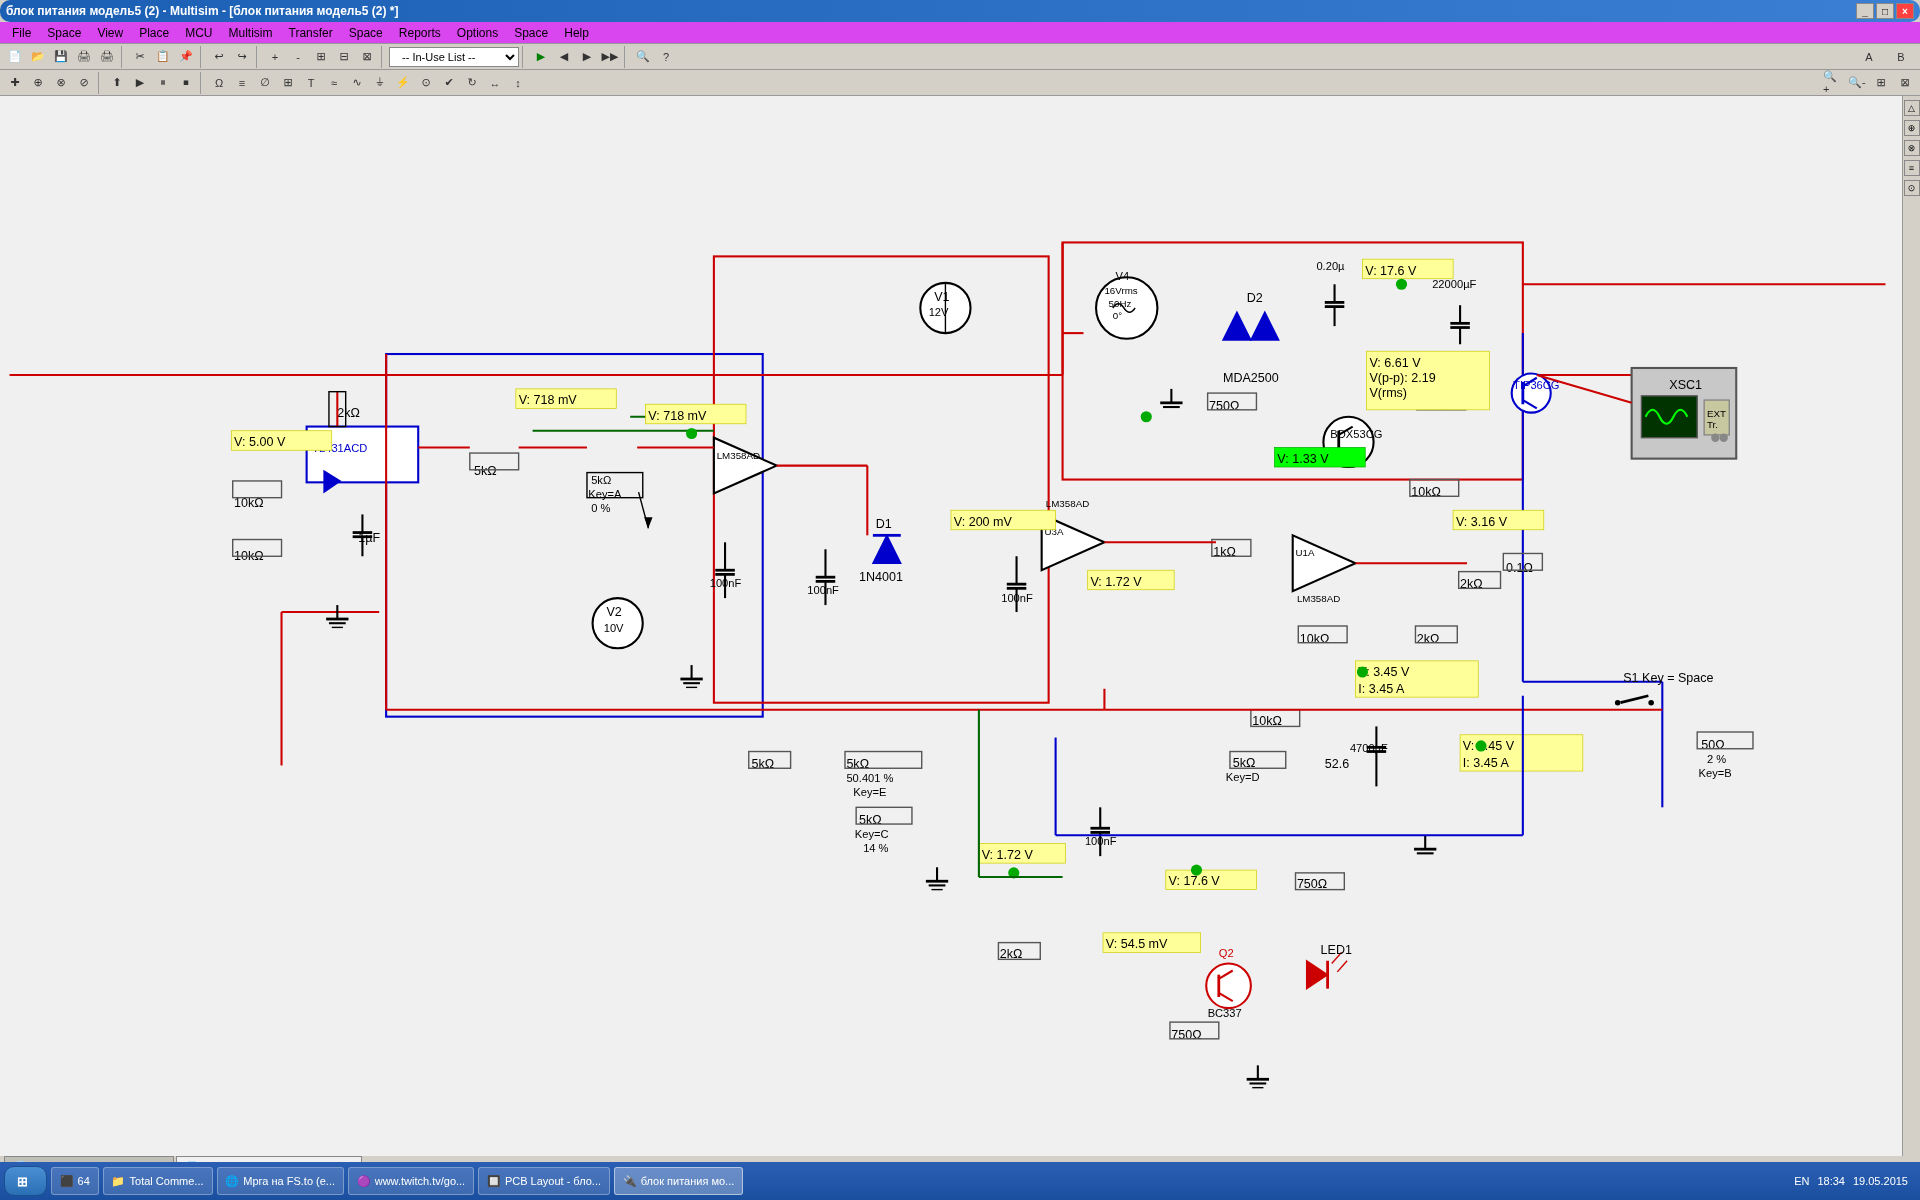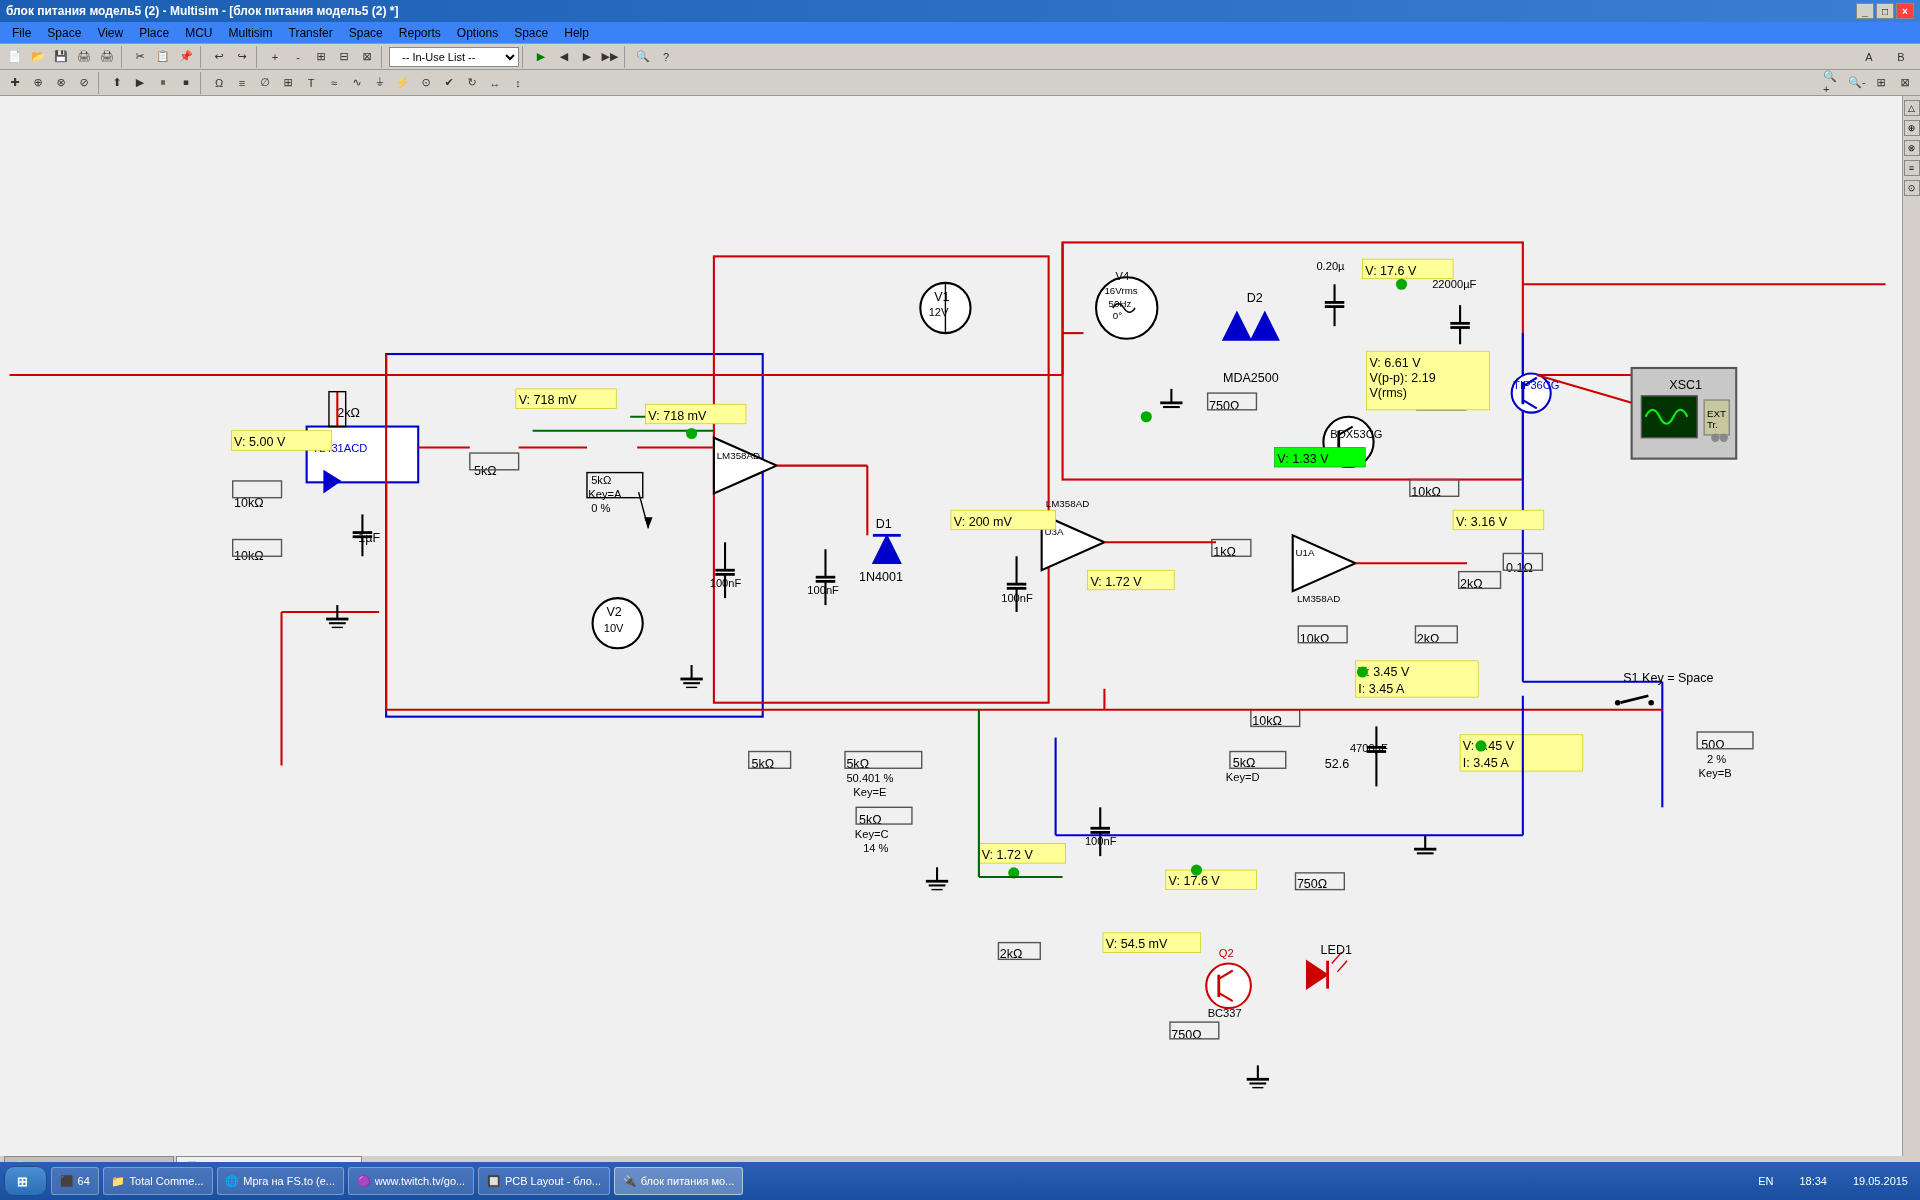--- a/index.html
+++ b/index.html
@@ -16,20 +16,21 @@
     #title-bar {
       height: 22px;
       background: linear-gradient(to right, #1a5fb4, #3a7fd4);
       display: flex;
       align-items: center;
       justify-content: space-between;
       padding: 0 6px;
       color: white;
       font-size: 12px;
       font-weight: bold;
+      border-radius: 10px;
     }
     #title-bar-buttons {
       display: flex;
       gap: 2px;
     }
     .title-btn {
       width: 18px;
       height: 16px;
       background: #d4d0c8;
       border: 1px solid #888;
@@ -37,21 +38,21 @@
       font-size: 10px;
       display: flex;
       align-items: center;
       justify-content: center;
       cursor: pointer;
     }
 
     
     #menu-bar {
       height: 22px;
-      background: #3b82f6;
+      background: #d946ef;
       display: flex;
       align-items: center;
       padding: 0 4px;
       border-bottom: 1px solid #999;
       font-size: 12px;
     }
     .menu-item {
       padding: 2px 8px;
       cursor: pointer;
       white-space: nowrap;
@@ -275,21 +276,21 @@
       white-space: nowrap;
     }
     .taskbar-item.active {
       background: rgba(255,255,255,0.3);
       border: 1px solid rgba(255,255,255,0.5);
     }
     .taskbar-right {
       margin-left: auto;
       display: flex;
       align-items: flex-end;
-      gap: 26px;
+      gap: 8px;
       color: white;
       font-size: 11px;
       padding-right: 8px;
     }
   </style>
 </head>
 <body>
 
 <div id="title-bar">
   <span>блок питания модель5 (2) - Multisim - [блок питания модель5 (2) *]</span>

